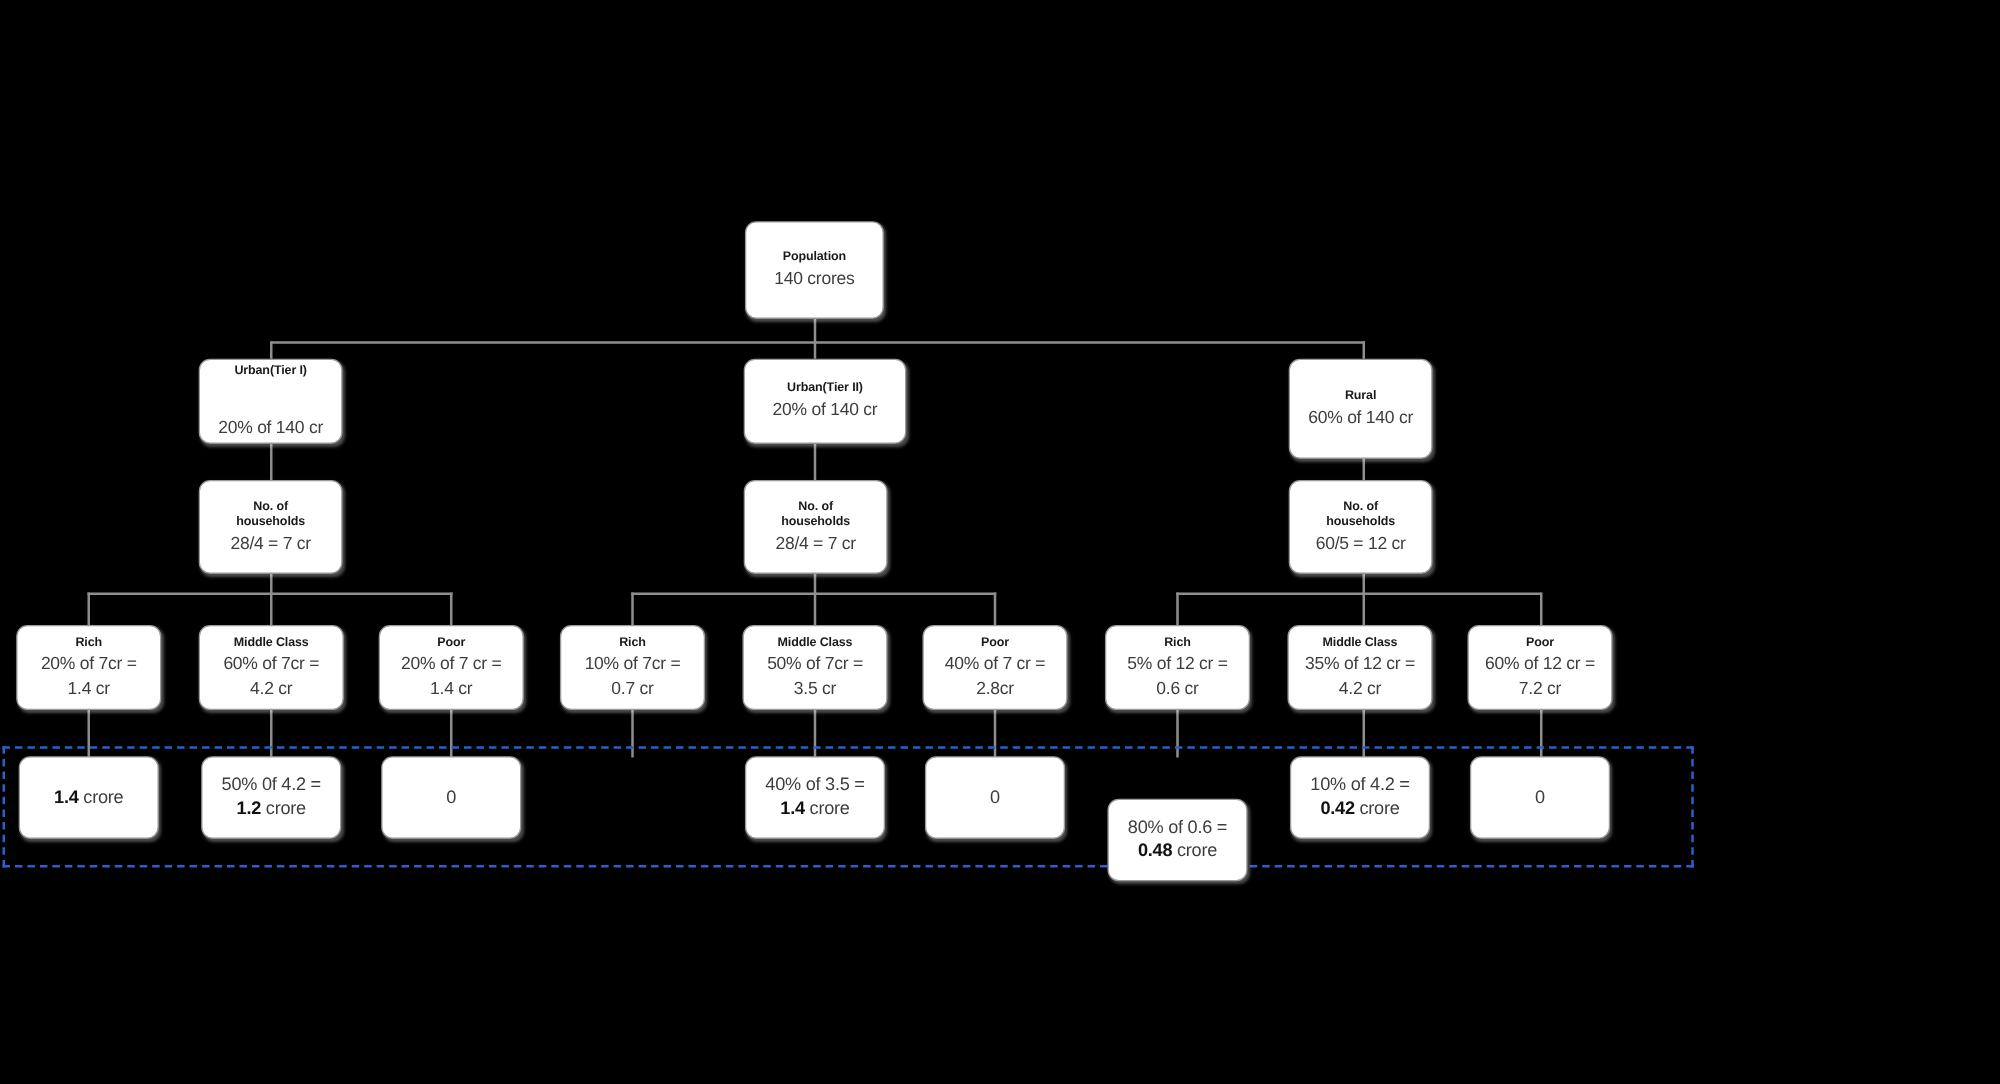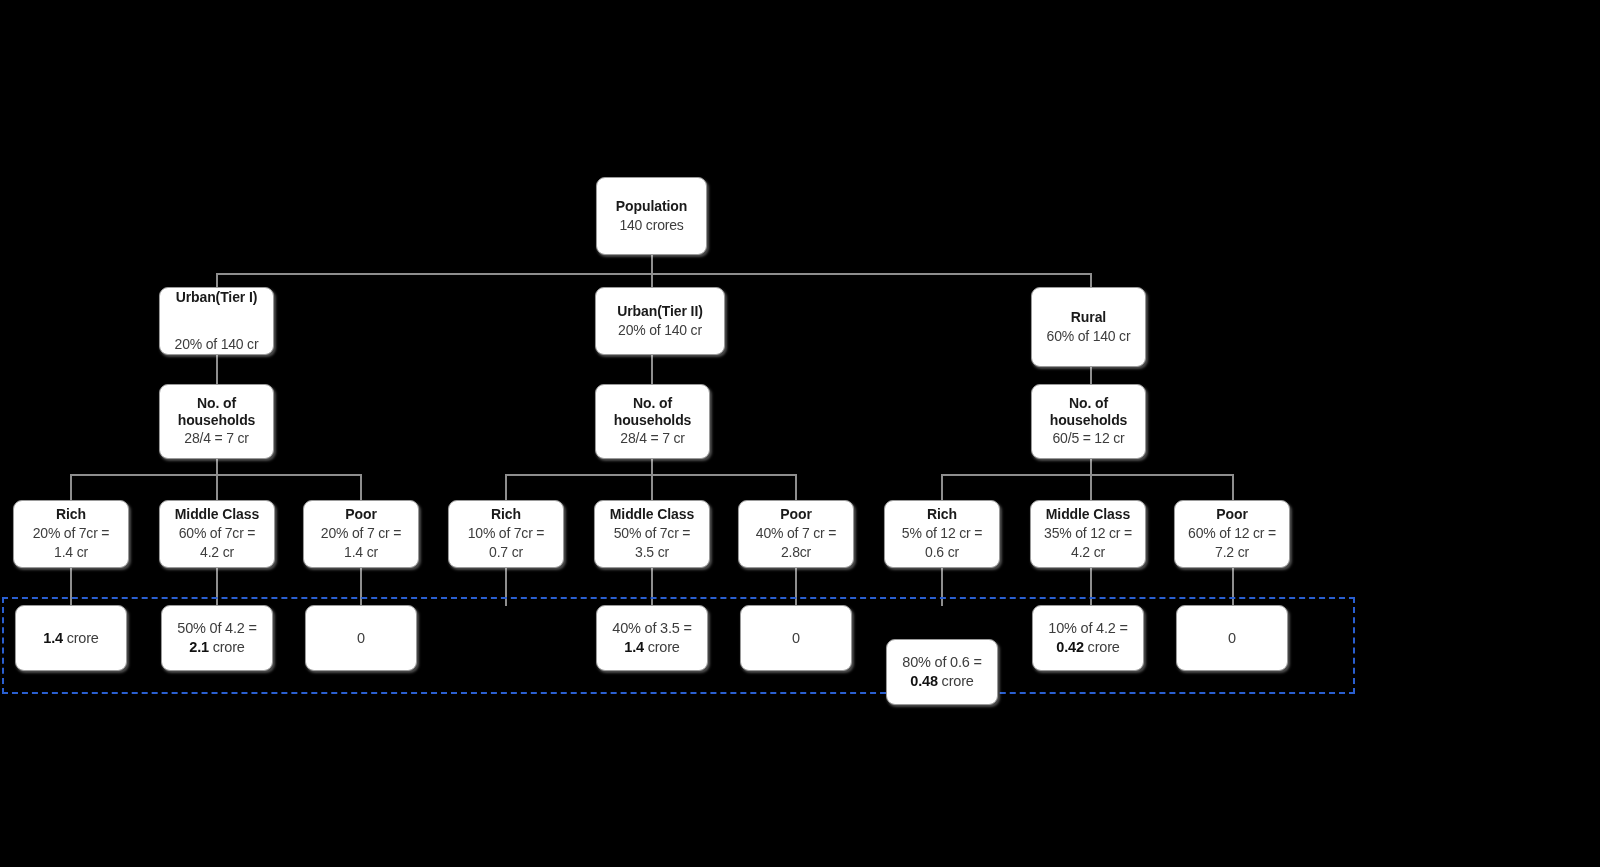--- a/index.html
+++ b/index.html
@@ -26,21 +26,21 @@
     flex-direction: column;
     align-items: center;
     justify-content: center;
     text-align: center;
     padding: 2px 4px;
     z-index: 5;
   }
   .n-title {
     font-weight: bold;
     color: #1a1a1a;
-    font-size: 14px;
+    font-size: 10px;
     line-height: 1.18;
     letter-spacing: -0.1px;
   }
   .n-sub {
     color: #3d3d3d;
     font-size: 14px;
     line-height: 1.25;
     letter-spacing: -0.2px;
     margin-top: 2px;
   }
@@ -196,21 +196,21 @@
 
   <div class="node" style="left:15px; top:605px; width:112px; height:66px;">
 
     <div class="n-plain">
       <b>1.4</b><span> crore</span>
     </div>
   </div>
   <div class="node" style="left:161px; top:605px; width:112px; height:66px;">
     <div class="n-plain">50% 0f 4.2 =</div>
     <div class="n-plain">
-      <b>2.1</b><span> crore</span>
+      <b>1.2</b><span> crore</span>
     </div>
   </div>
   <div class="node" style="left:305px; top:605px; width:112px; height:66px;">
 
     <div class="n-plain">
       <b></b><span>0</span>
     </div>
   </div>
 
   <div class="node" style="left:596px; top:605px; width:112px; height:66px;">

